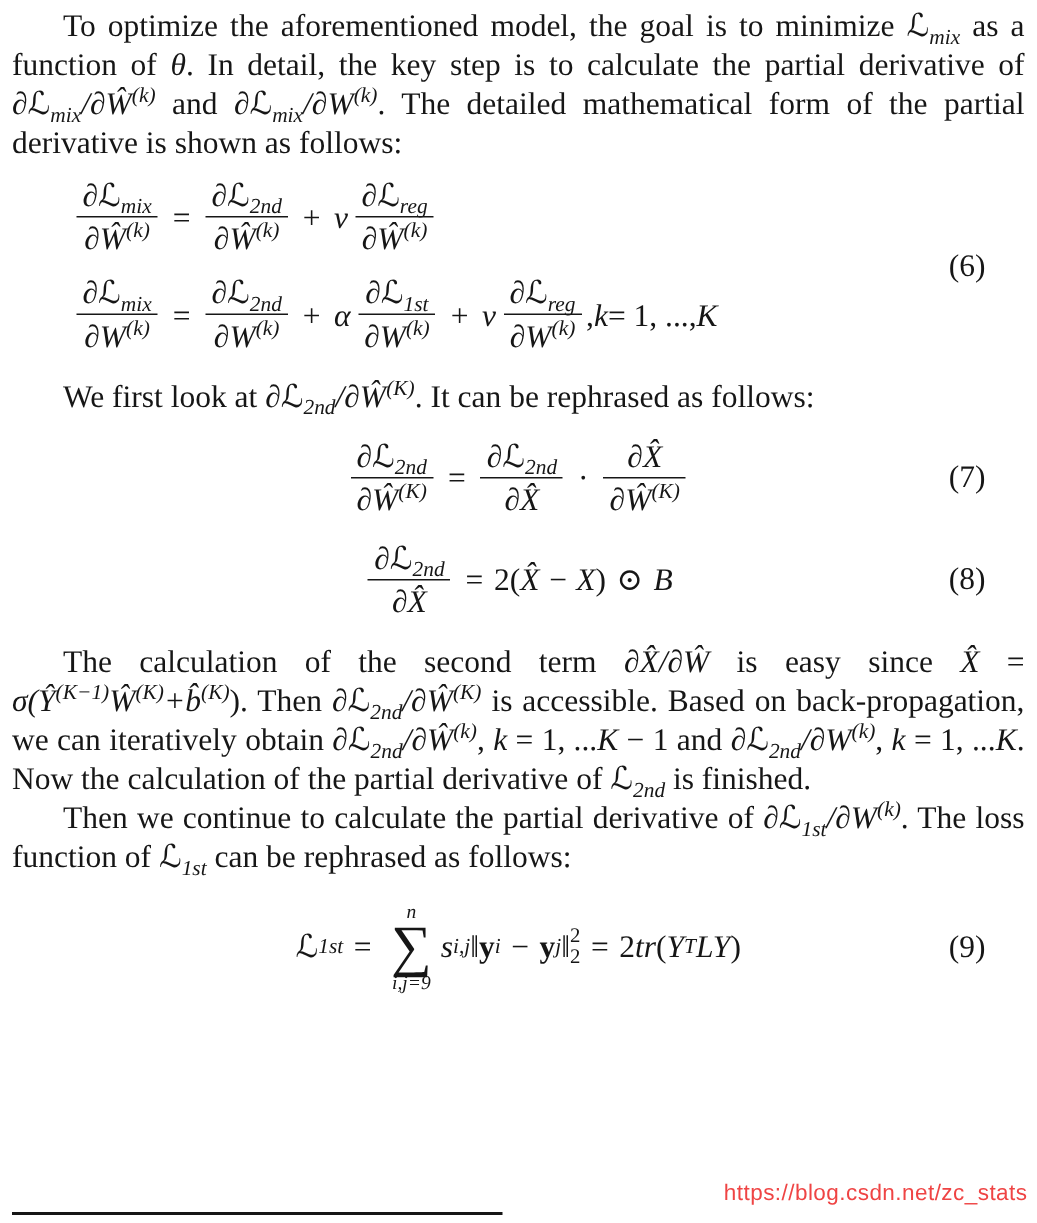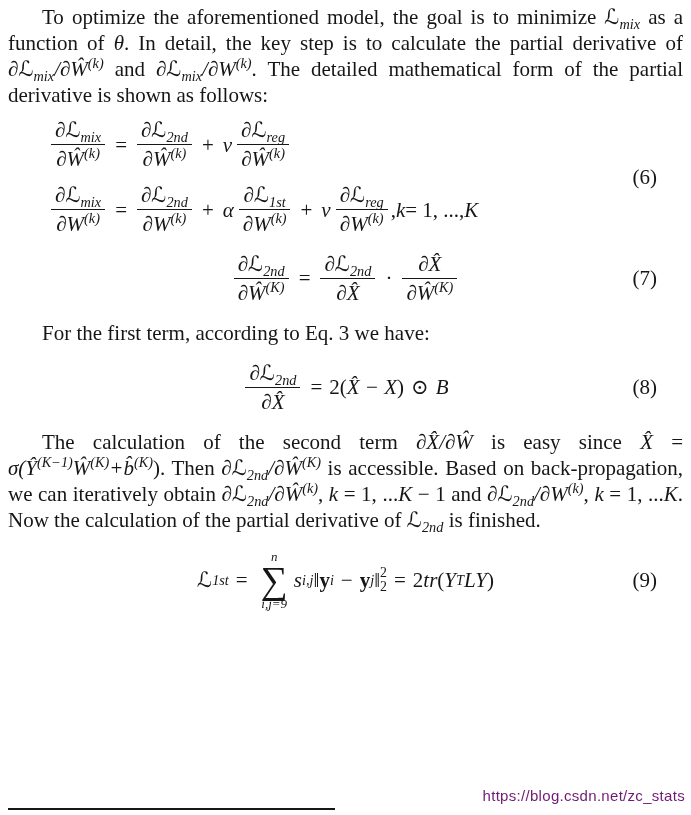--- a/index.html
+++ b/index.html
@@ -29,21 +29,21 @@
   .tight{margin:0 2px}
   .sum{display:inline-flex;flex-direction:column;align-items:center;margin:0 6px;line-height:1}
   .sum .lim{font-size:13px;font-style:italic}
   .sum .sym{font-size:38px;line-height:.9}
   .ss{display:inline-flex;flex-direction:column;align-items:flex-start;font-size:66%;line-height:1.05;vertical-align:-7px}
   .bv{font-weight:bold}
   .footrule{position:absolute;left:8px;bottom:5px;width:327px;height:2px;background:#161616}
   .watermark{
     position:absolute;right:6px;bottom:11px;
     font-family:"Liberation Sans","DejaVu Sans",sans-serif;
-    font-size:15px;color:#701a75;letter-spacing:.3px;
+    font-size:15px;color:#ef4444;letter-spacing:.3px;
   }
 </style>
 </head>
 <body>
 
 <div class="doc">
 
   <p class="para"><span>To optimize the aforementioned model, the goal is to minimize </span><span class="m">ℒ</span><sub class="m">mix</sub><span> as a function of </span><span class="m">θ</span><span>. In detail, the key step is to calculate the partial derivative of </span><span class="m">∂ℒ</span><sub class="m">mix</sub><span class="m">/∂Ŵ</span><sup class="m">(k)</sup><span> and </span><span class="m">∂ℒ</span><sub class="m">mix</sub><span class="m">/∂W</span><sup class="m">(k)</sup><span>. The detailed mathematical form of the partial derivative is shown as follows:</span></p>
 
   <div class="eq" id="eq6">
@@ -89,20 +89,21 @@
           </span>
         <span>, </span>
           <span class="m">k</span>
           <span> = 1, ..., </span>
           <span class="m">K</span>
       </div>
     </div>
     <span class="eqnum">(6)</span>
   </div>
 
+  <p class="para"><span>We first look at </span><span class="m">∂ℒ</span><sub class="m">2nd</sub><span class="m">/∂Ŵ</span><sup class="m">(K)</sup><span>. It can be rephrased as follows:</span></p>
 
   <div class="eq" id="eq7">
     <div class="eqline">
       <span class="frac">
           <span class="fnum"><span class="m">∂ℒ</span><sub class="m">2nd</sub></span>
           <span class="fden"><span class="m">∂Ŵ</span><sup class="m">(K)</sup></span>
         </span>
       <span class="op">=</span>
       <span class="frac">
           <span class="fnum"><span class="m">∂ℒ</span><sub class="m">2nd</sub></span>
@@ -110,40 +111,40 @@
         </span>
       <span class="op">·</span>
       <span class="frac">
           <span class="fnum"><span class="m">∂X̂</span></span>
           <span class="fden"><span class="m">∂Ŵ</span><sup class="m">(K)</sup></span>
         </span>
     </div>
     <span class="eqnum">(7)</span>
   </div>
 
-  <p class="para"><span>For the first term, according to Eq. 3 we have:</span></p>
 
   <div class="eq" id="eq8">
     <div class="eqline">
       <span class="frac">
           <span class="fnum"><span class="m">∂ℒ</span><sub class="m">2nd</sub></span>
           <span class="fden"><span class="m">∂X̂</span></span>
         </span>
       <span class="op">=</span>
       <span>2(</span>
         <span class="m">X̂ − X</span>
         <span>)</span>
       <span class="op">⊙</span>
       <span class="m">B</span>
     </div>
     <span class="eqnum">(8)</span>
   </div>
 
   <p class="para"><span>The calculation of the second term </span><span class="m">∂X̂/∂Ŵ</span><span> is easy since </span><span class="m">X̂</span><span> = </span><span class="m">σ(Ŷ</span><sup class="m">(K−1)</sup><span class="m">Ŵ</span><sup class="m">(K)</sup><span class="m">+b̂</span><sup class="m">(K)</sup><span>). Then </span><span class="m">∂ℒ</span><sub class="m">2nd</sub><span class="m">/∂Ŵ</span><sup class="m">(K)</sup><span> is accessible. Based on back-propagation, we can iteratively obtain </span><span class="m">∂ℒ</span><sub class="m">2nd</sub><span class="m">/∂Ŵ</span><sup class="m">(k)</sup><span>, </span><span class="m">k</span><span> = 1, ...</span><span class="m">K</span><span> − 1 and </span><span class="m">∂ℒ</span><sub class="m">2nd</sub><span class="m">/∂W</span><sup class="m">(k)</sup><span>, </span><span class="m">k</span><span> = 1, ...</span><span class="m">K</span><span>. Now the calculation of the partial derivative of </span><span class="m">ℒ</span><sub class="m">2nd</sub><span> is finished.</span></p>
 
+  <p class="para"><span>Then we continue to calculate the partial derivative of </span><span class="m">∂ℒ</span><sub class="m">1st</sub><span class="m">/∂W</span><sup class="m">(k)</sup><span>. The loss function of </span><span class="m">ℒ</span><sub class="m">1st</sub><span> can be rephrased as follows:</span></p>
 
   <div class="eq" id="eq9">
     <div class="eqline">
       <span class="m">ℒ</span>
         <sub class="m">1st</sub>
       <span class="op">=</span>
       <span class="sum">
           <span class="lim">n</span>
           <span class="sym">∑</span>
           <span class="lim">i,j=9</span>

